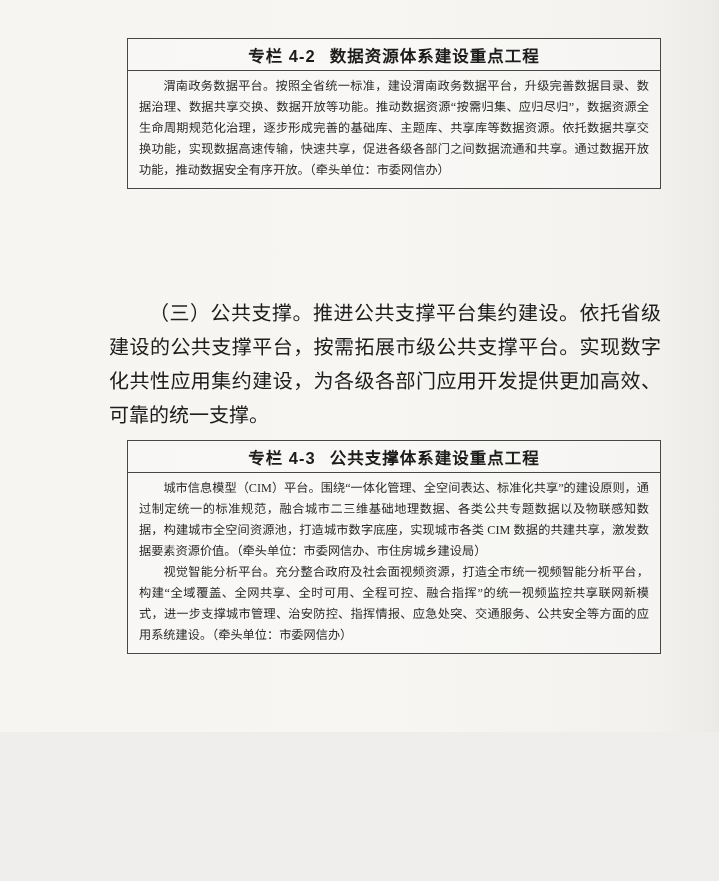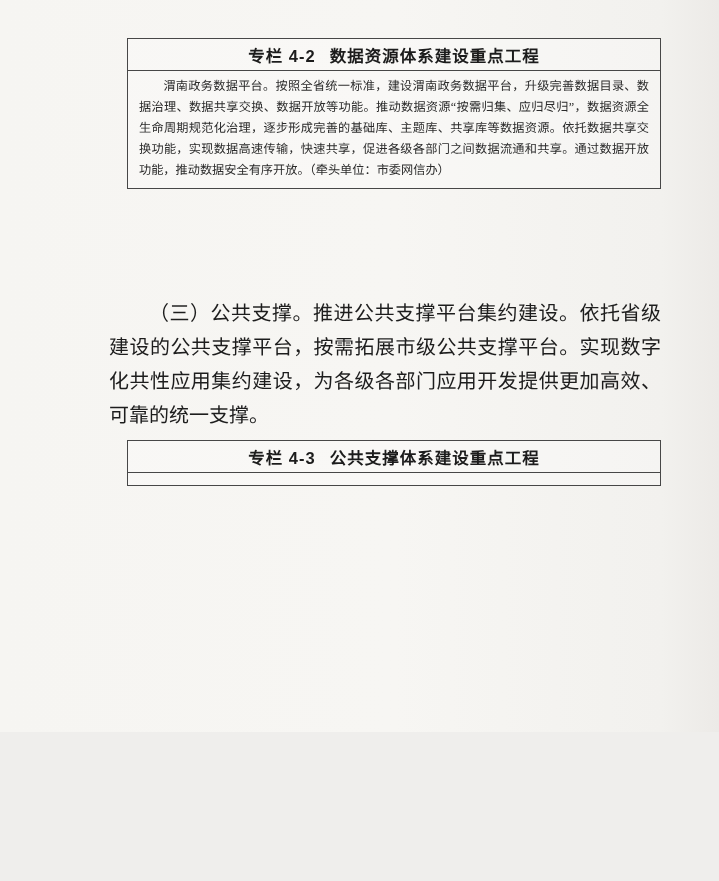--- a/index.html
+++ b/index.html
@@ -78,19 +78,21 @@
     </div>
   </div>
 
   <p class="body-para" style="top:296px;margin:0;">（三）公共支撑。推进公共支撑平台集约建设。依托省级建设的公共支撑平台，按需拓展市级公共支撑平台。实现数字化共性应用集约建设，为各级各部门应用开发提供更加高效、可靠的统一支撑。</p>
 
   <div class="panel" style="top:440px;">
     <div class="panel-title">
       <span>专栏 4-3</span><span class="gap"></span><span>公共支撑体系建设重点工程</span>
     </div>
     <div class="panel-body">
+      <p>城市信息模型（CIM）平台。围绕“一体化管理、全空间表达、标准化共享”的建设原则，通过制定统一的标准规范，融合城市二三维基础地理数据、各类公共专题数据以及物联感知数据，构建城市全空间资源池，打造城市数字底座，实现城市各类 CIM 数据的共建共享，激发数据要素资源价值。（牵头单位：市委网信办、市住房城乡建设局）</p>
+      <p>视觉智能分析平台。充分整合政府及社会面视频资源，打造全市统一视频智能分析平台，构建“全域覆盖、全网共享、全时可用、全程可控、融合指挥”的统一视频监控共享联网新模式，进一步支撑城市管理、治安防控、指挥情报、应急处突、交通服务、公共安全等方面的应用系统建设。（牵头单位：市委网信办）</p>
     </div>
   </div>
 
 
   <div class="page-number">— 12 —</div>
 
 </div>
 
 </body></html>

